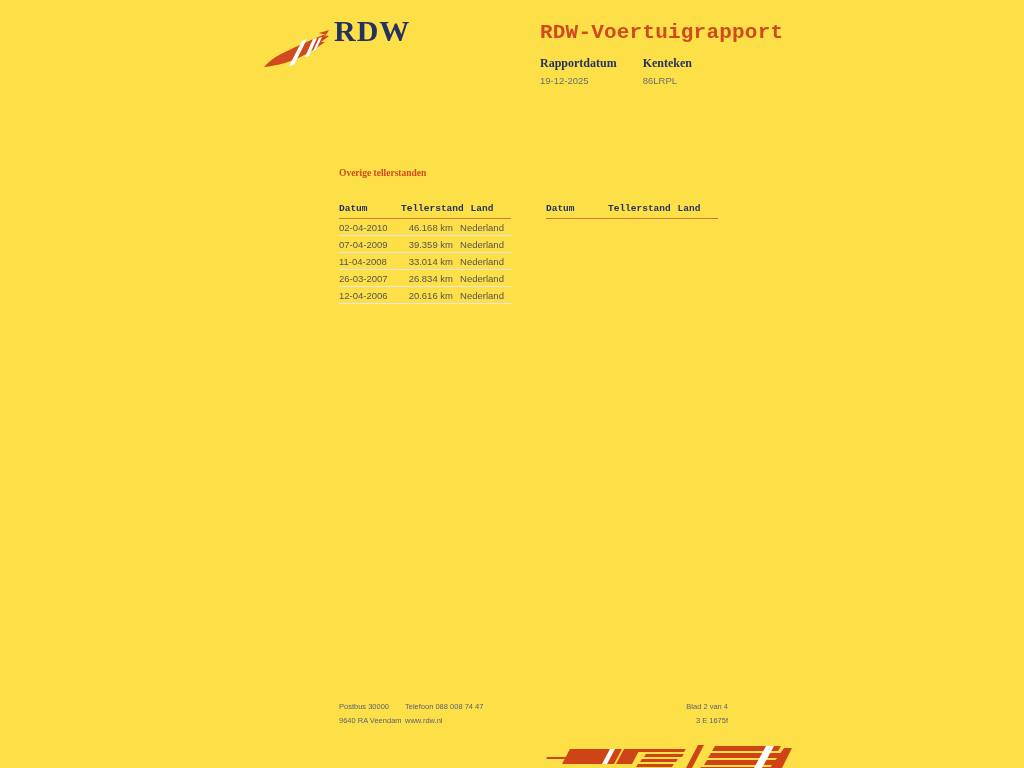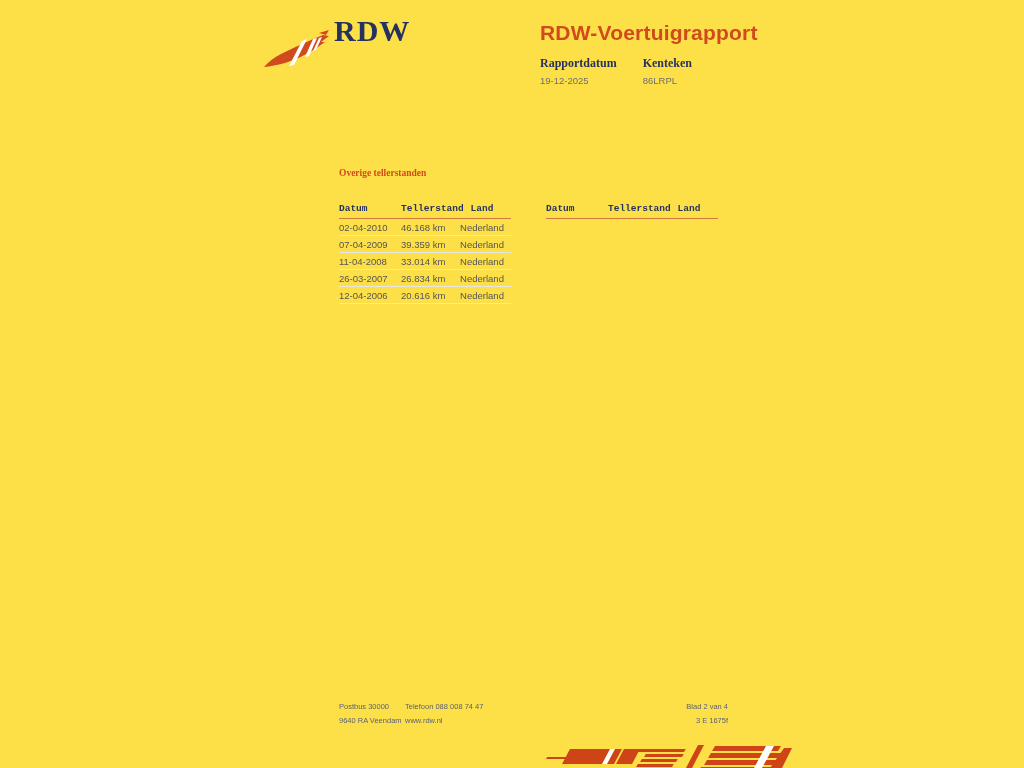--- a/index.html
+++ b/index.html
@@ -11,21 +11,21 @@
 
   
   .logo{position:absolute;left:263px;top:29px;width:68px;height:40px;}
   .brand-word{
     position:absolute;left:334px;top:14px;
     font-family:"Liberation Serif", serif;font-weight:bold;font-size:30px;
     color:#26325e;letter-spacing:1px;
   }
   .report-title{
     position:absolute;left:540px;top:21px;
-    font-family:Liberation Sans, sans-serif;font-weight:bold;font-size:21px;
+    font-family:Liberation Mono, monospace;font-weight:bold;font-size:21px;
     color:#d14a1e;letter-spacing:0.2px;
   }
   .meta{position:absolute;left:540px;top:56px;display:flex;gap:26px;}
   .meta-item{min-width:56px;}
   .meta-label{
     font-family:"Liberation Serif", serif;font-weight:bold;font-size:12px;
     color:#26325e;margin-bottom:4px;
   }
   .meta-value{font-size:9.5px;color:#6e6e6e;}
 
@@ -42,21 +42,21 @@
   table.odo.right{left:546px;}
   table.odo th{
     font-family:Liberation Mono, monospace;font-weight:bold;font-size:9.5px;
     color:#26325e;padding:0 0 4px 0;border-bottom:1.5px solid #d07a3a;
   }
   table.odo td{
     font-size:9.5px;color:#545454;padding:3px 0 2px 0;
     border-bottom:1px solid #e6e6e6;white-space:nowrap;
   }
   .c0{text-align:left;width:62px;}
-  .c1{width:52px;}
+  .c1{text-align:right;width:52px;}
   .c2{text-align:center;width:58px;}
 
   
   .footer-text{font-size:7.5px;color:#5b6176;line-height:14px;position:absolute;top:700px;}
   .f-address{left:339px;}
   .f-contact{left:405px;}
   .f-right{left:540px;width:188px;text-align:right;}
   .stripes{position:absolute;left:546px;top:744px;width:246px;height:24px;overflow:hidden;}
 </style>
 </head>

